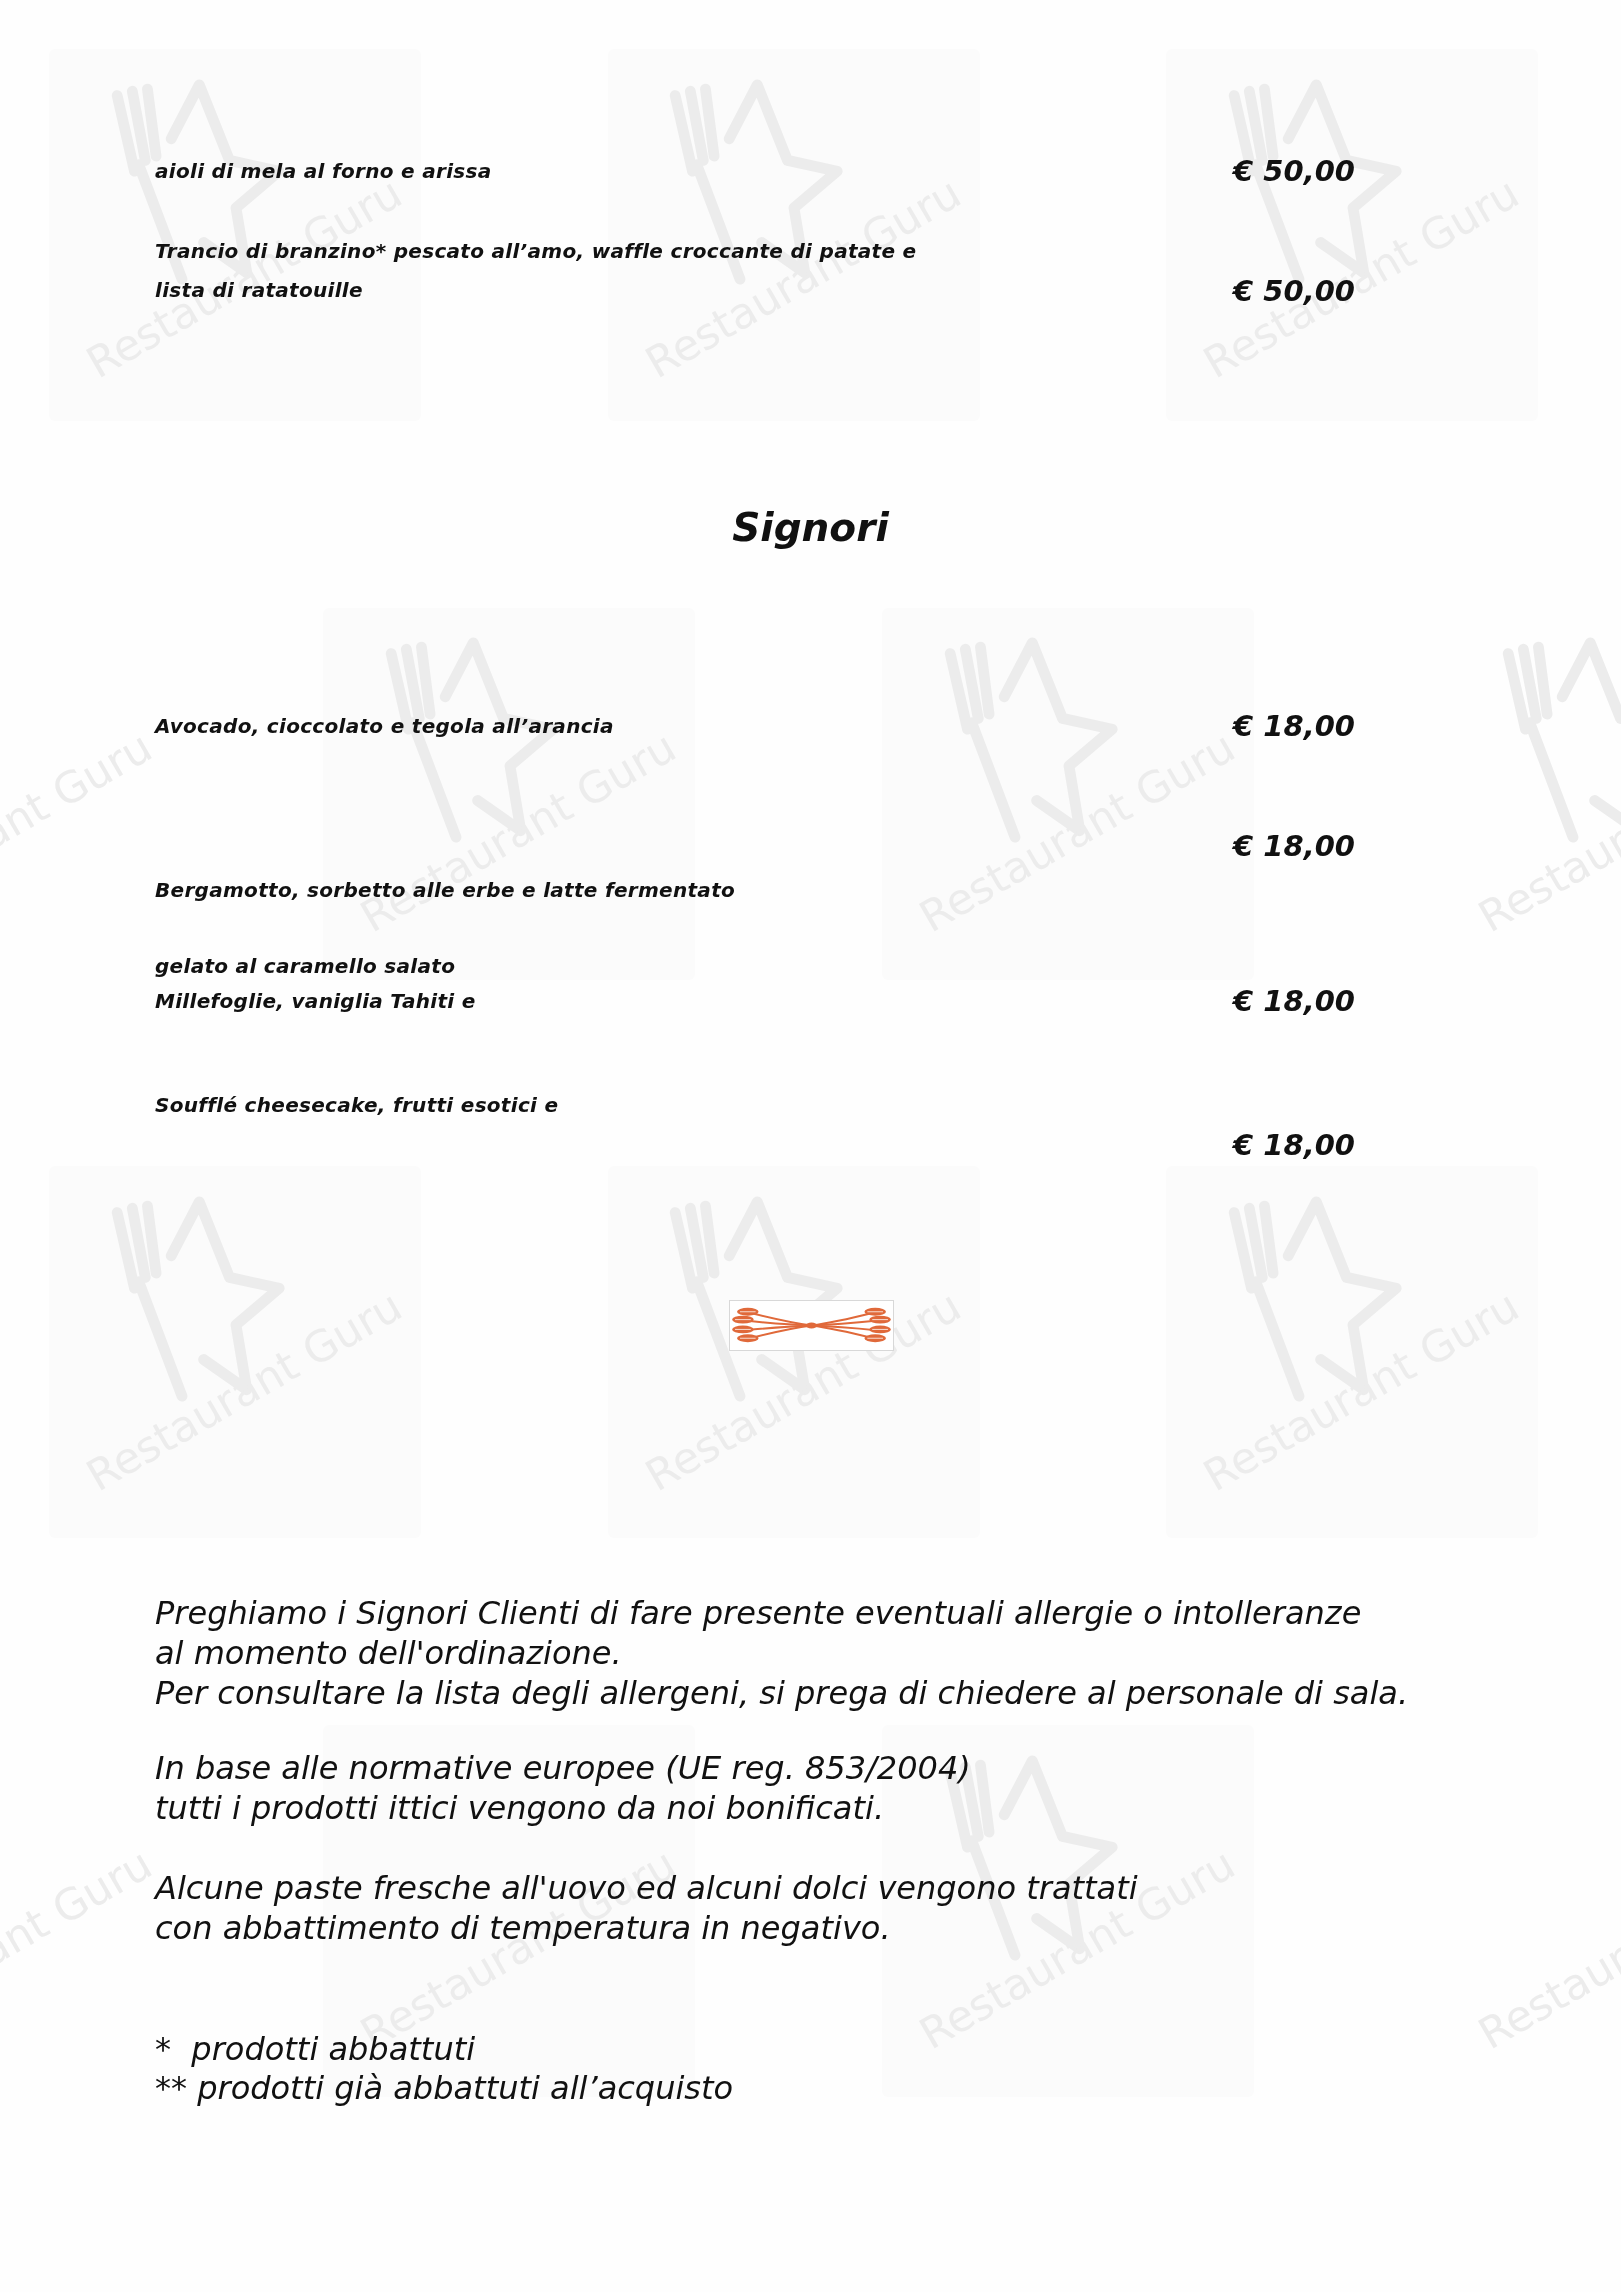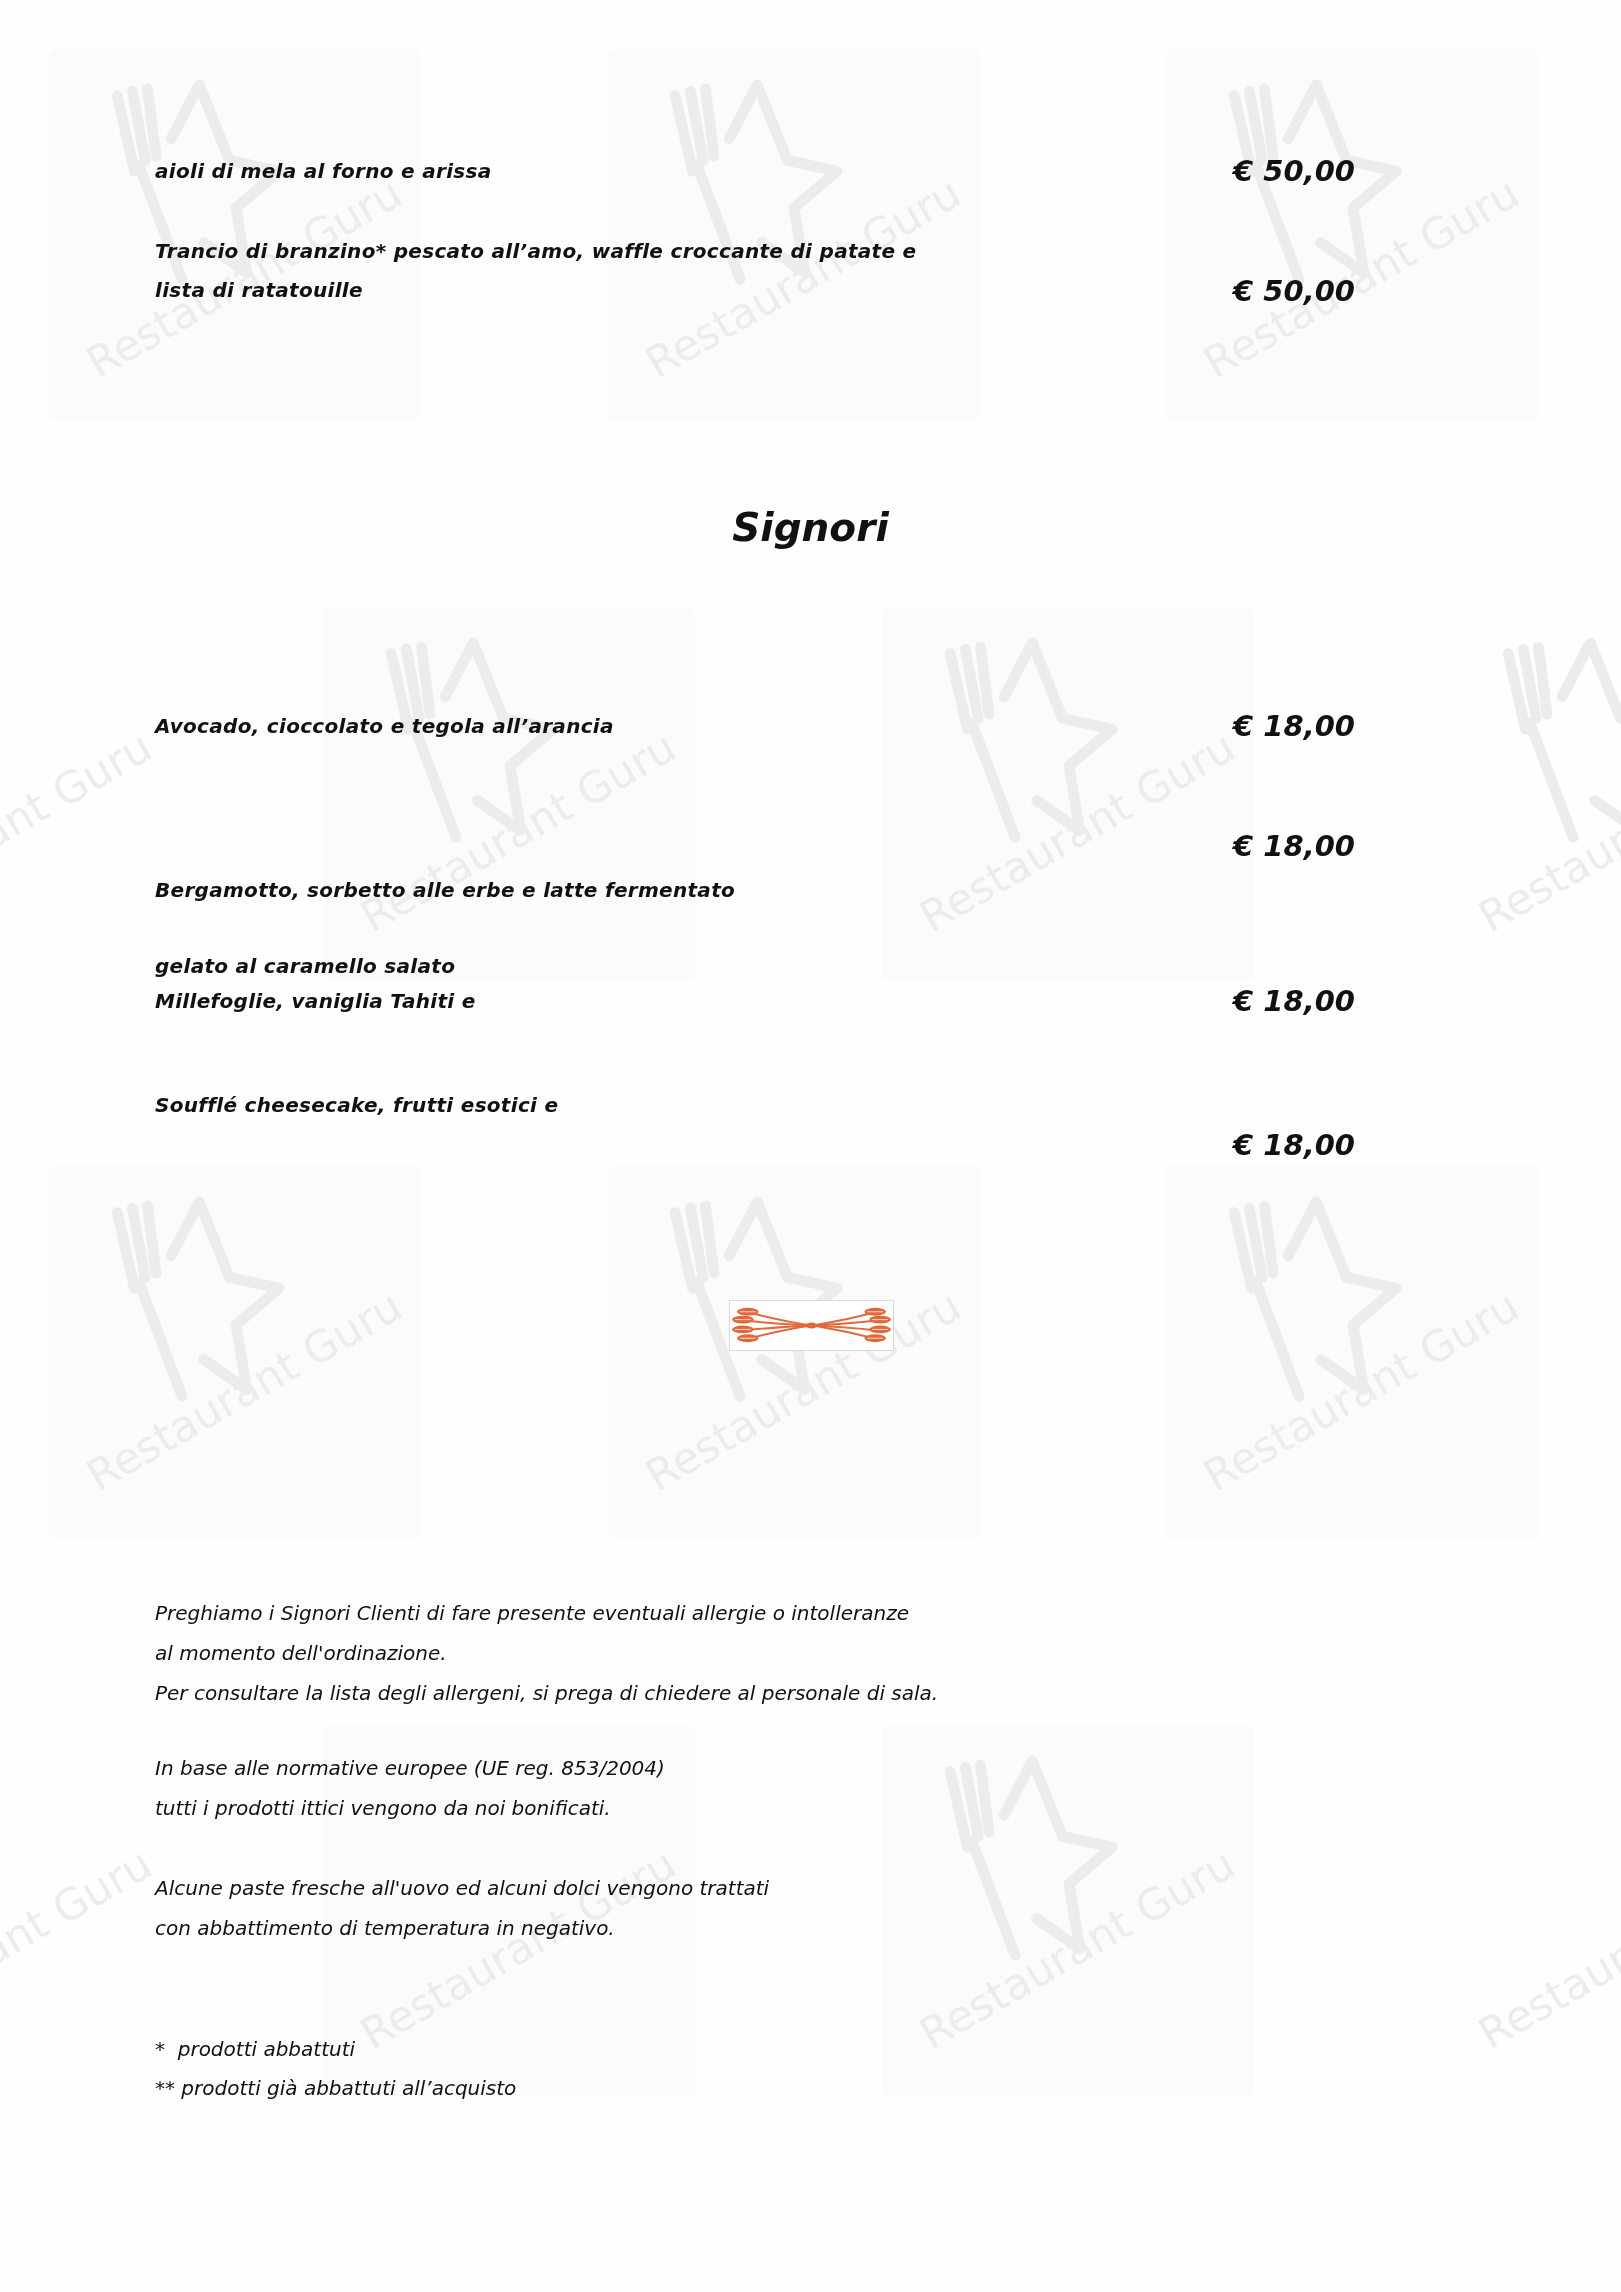--- a/index.html
+++ b/index.html
@@ -32,21 +32,21 @@
     position:absolute; left:1233px;
     font-style:italic; font-weight:bold; font-size:29px; line-height:39px;
     white-space:nowrap;
   }
   .heading {
     position:absolute; left:0; width:1621px; text-align:center;
     font-style:italic; font-weight:bold; font-size:39px; line-height:49px;
   }
   .note {
     position:absolute; left:155px;
-    font-style:italic; font-size:20px; line-height:40px; font-weight:normal;
+    font-style:italic; font-size:32px; line-height:40px; font-weight:normal;
     white-space:nowrap;
   }
   .line { display:block; white-space:nowrap; }
   .wheat {
     position:absolute; left:729px; top:1300px; width:163px; height:49px;
     border:1px solid #d8d8d8; background:#fff;
   }
 </style>
 </head>
 <body>

